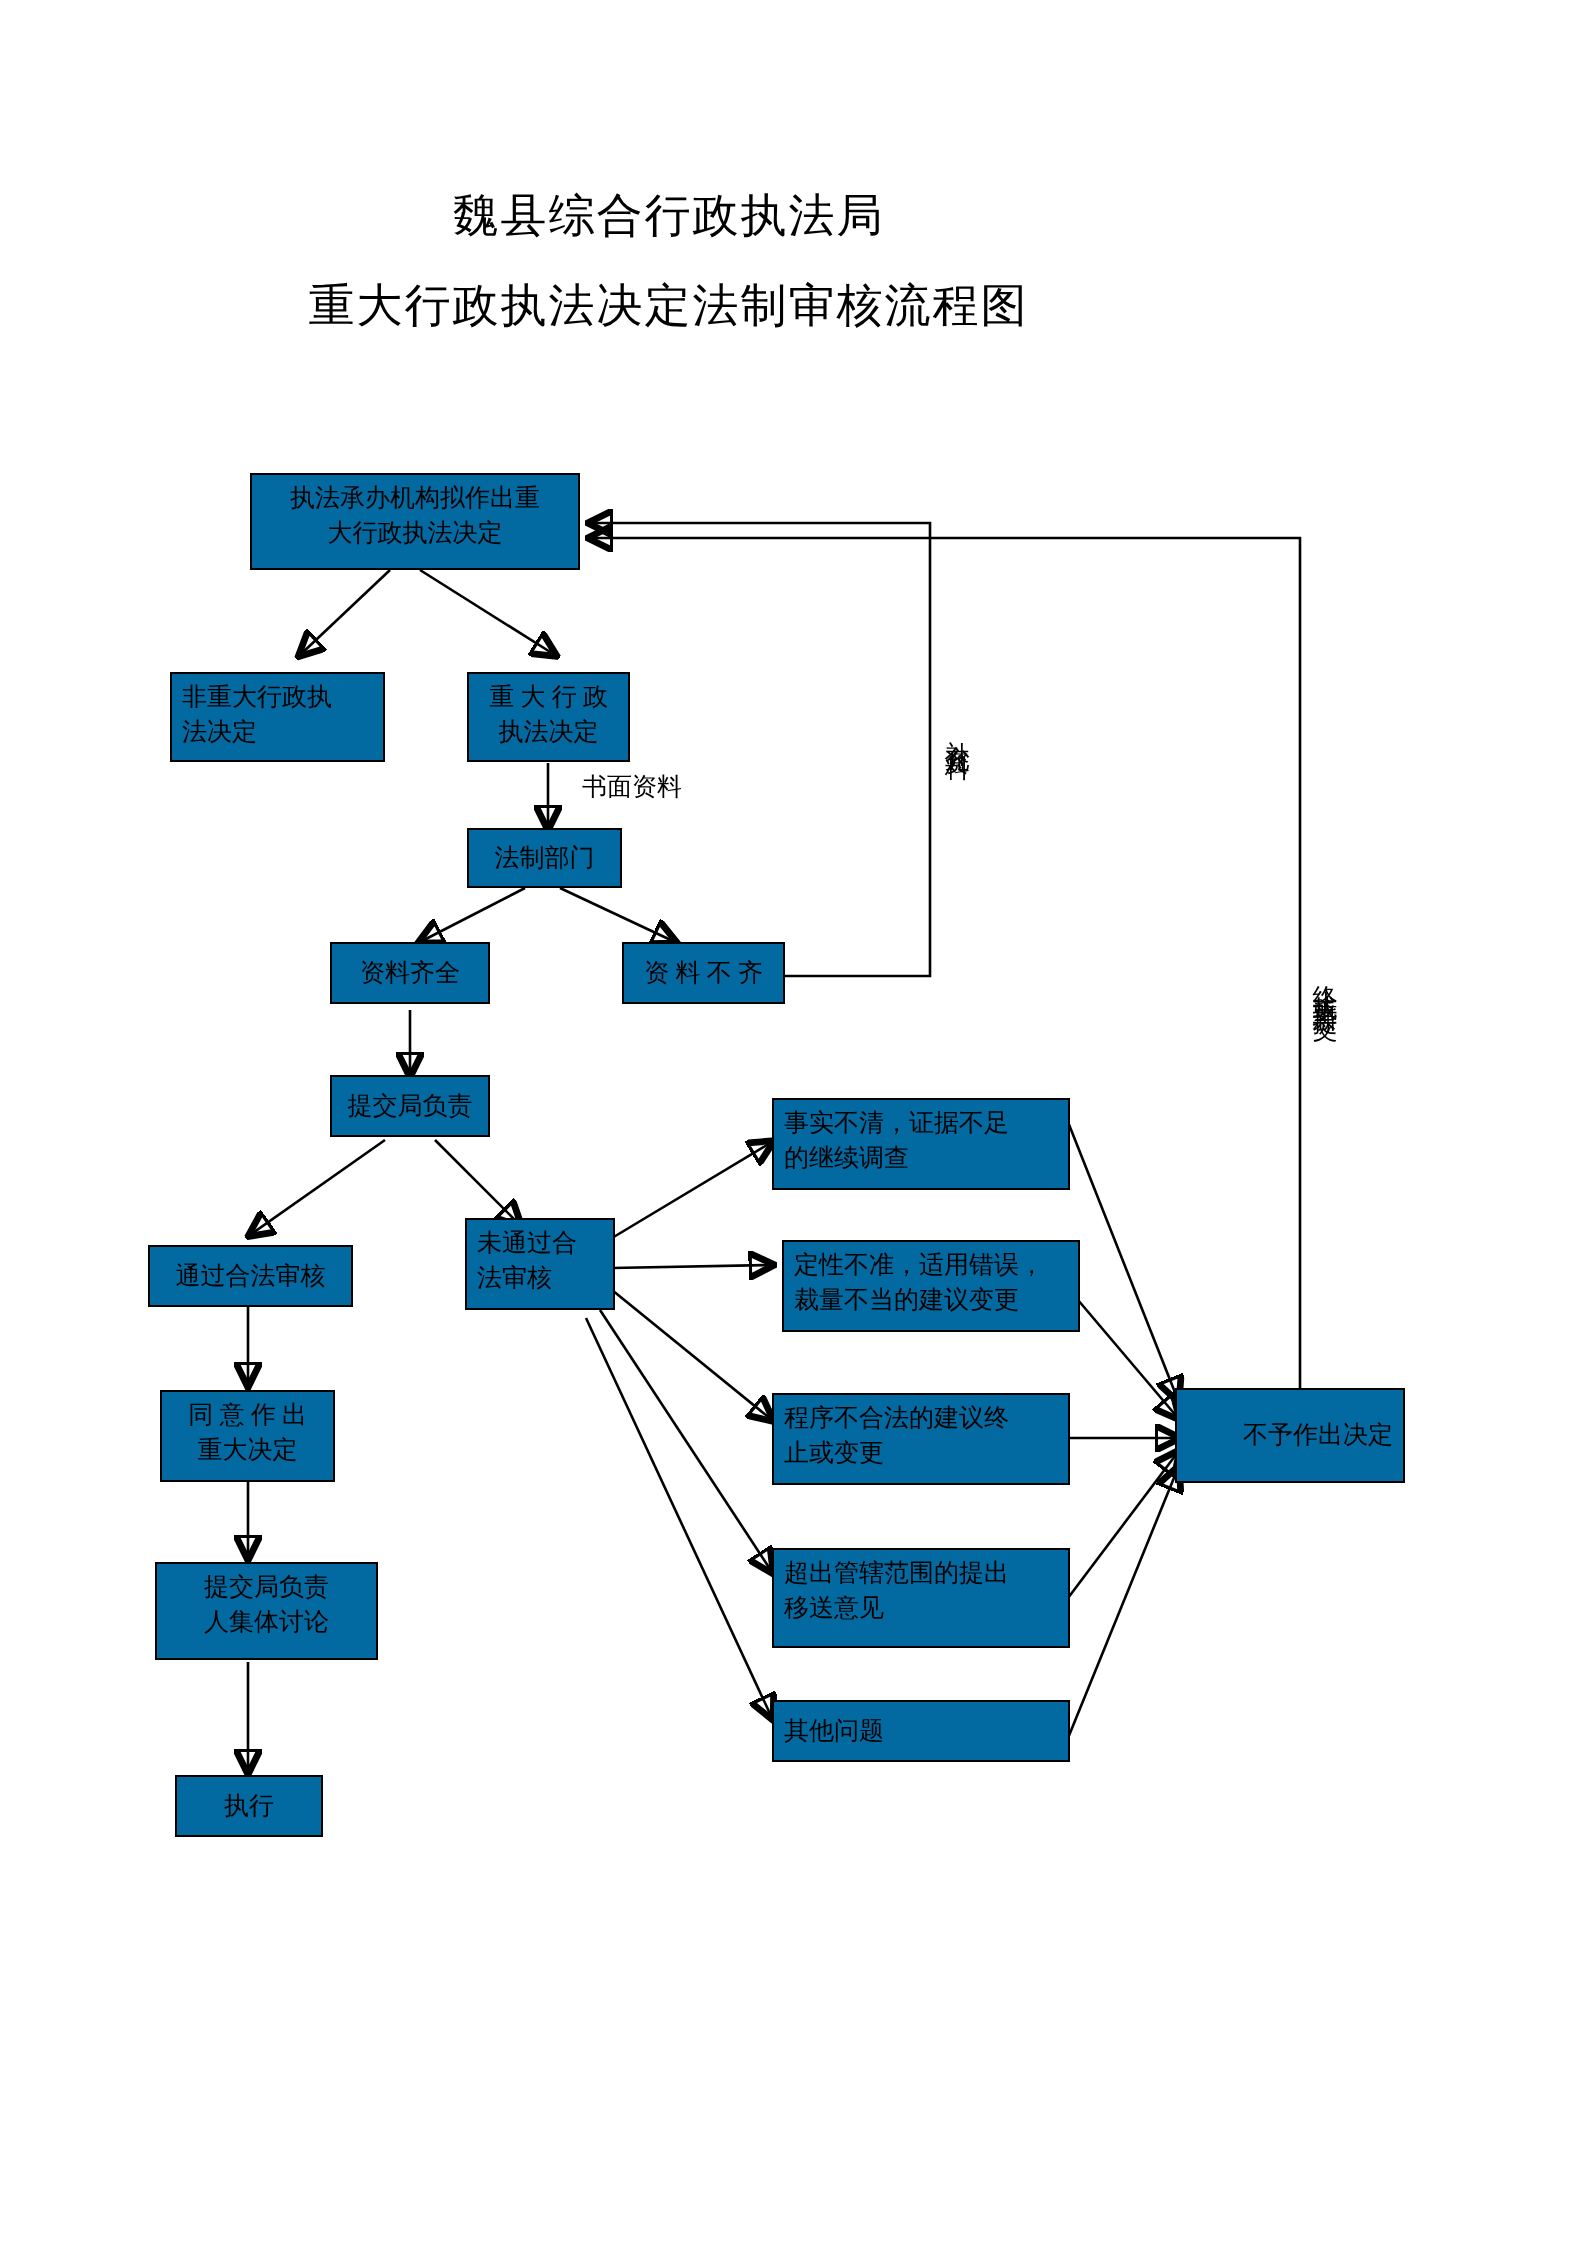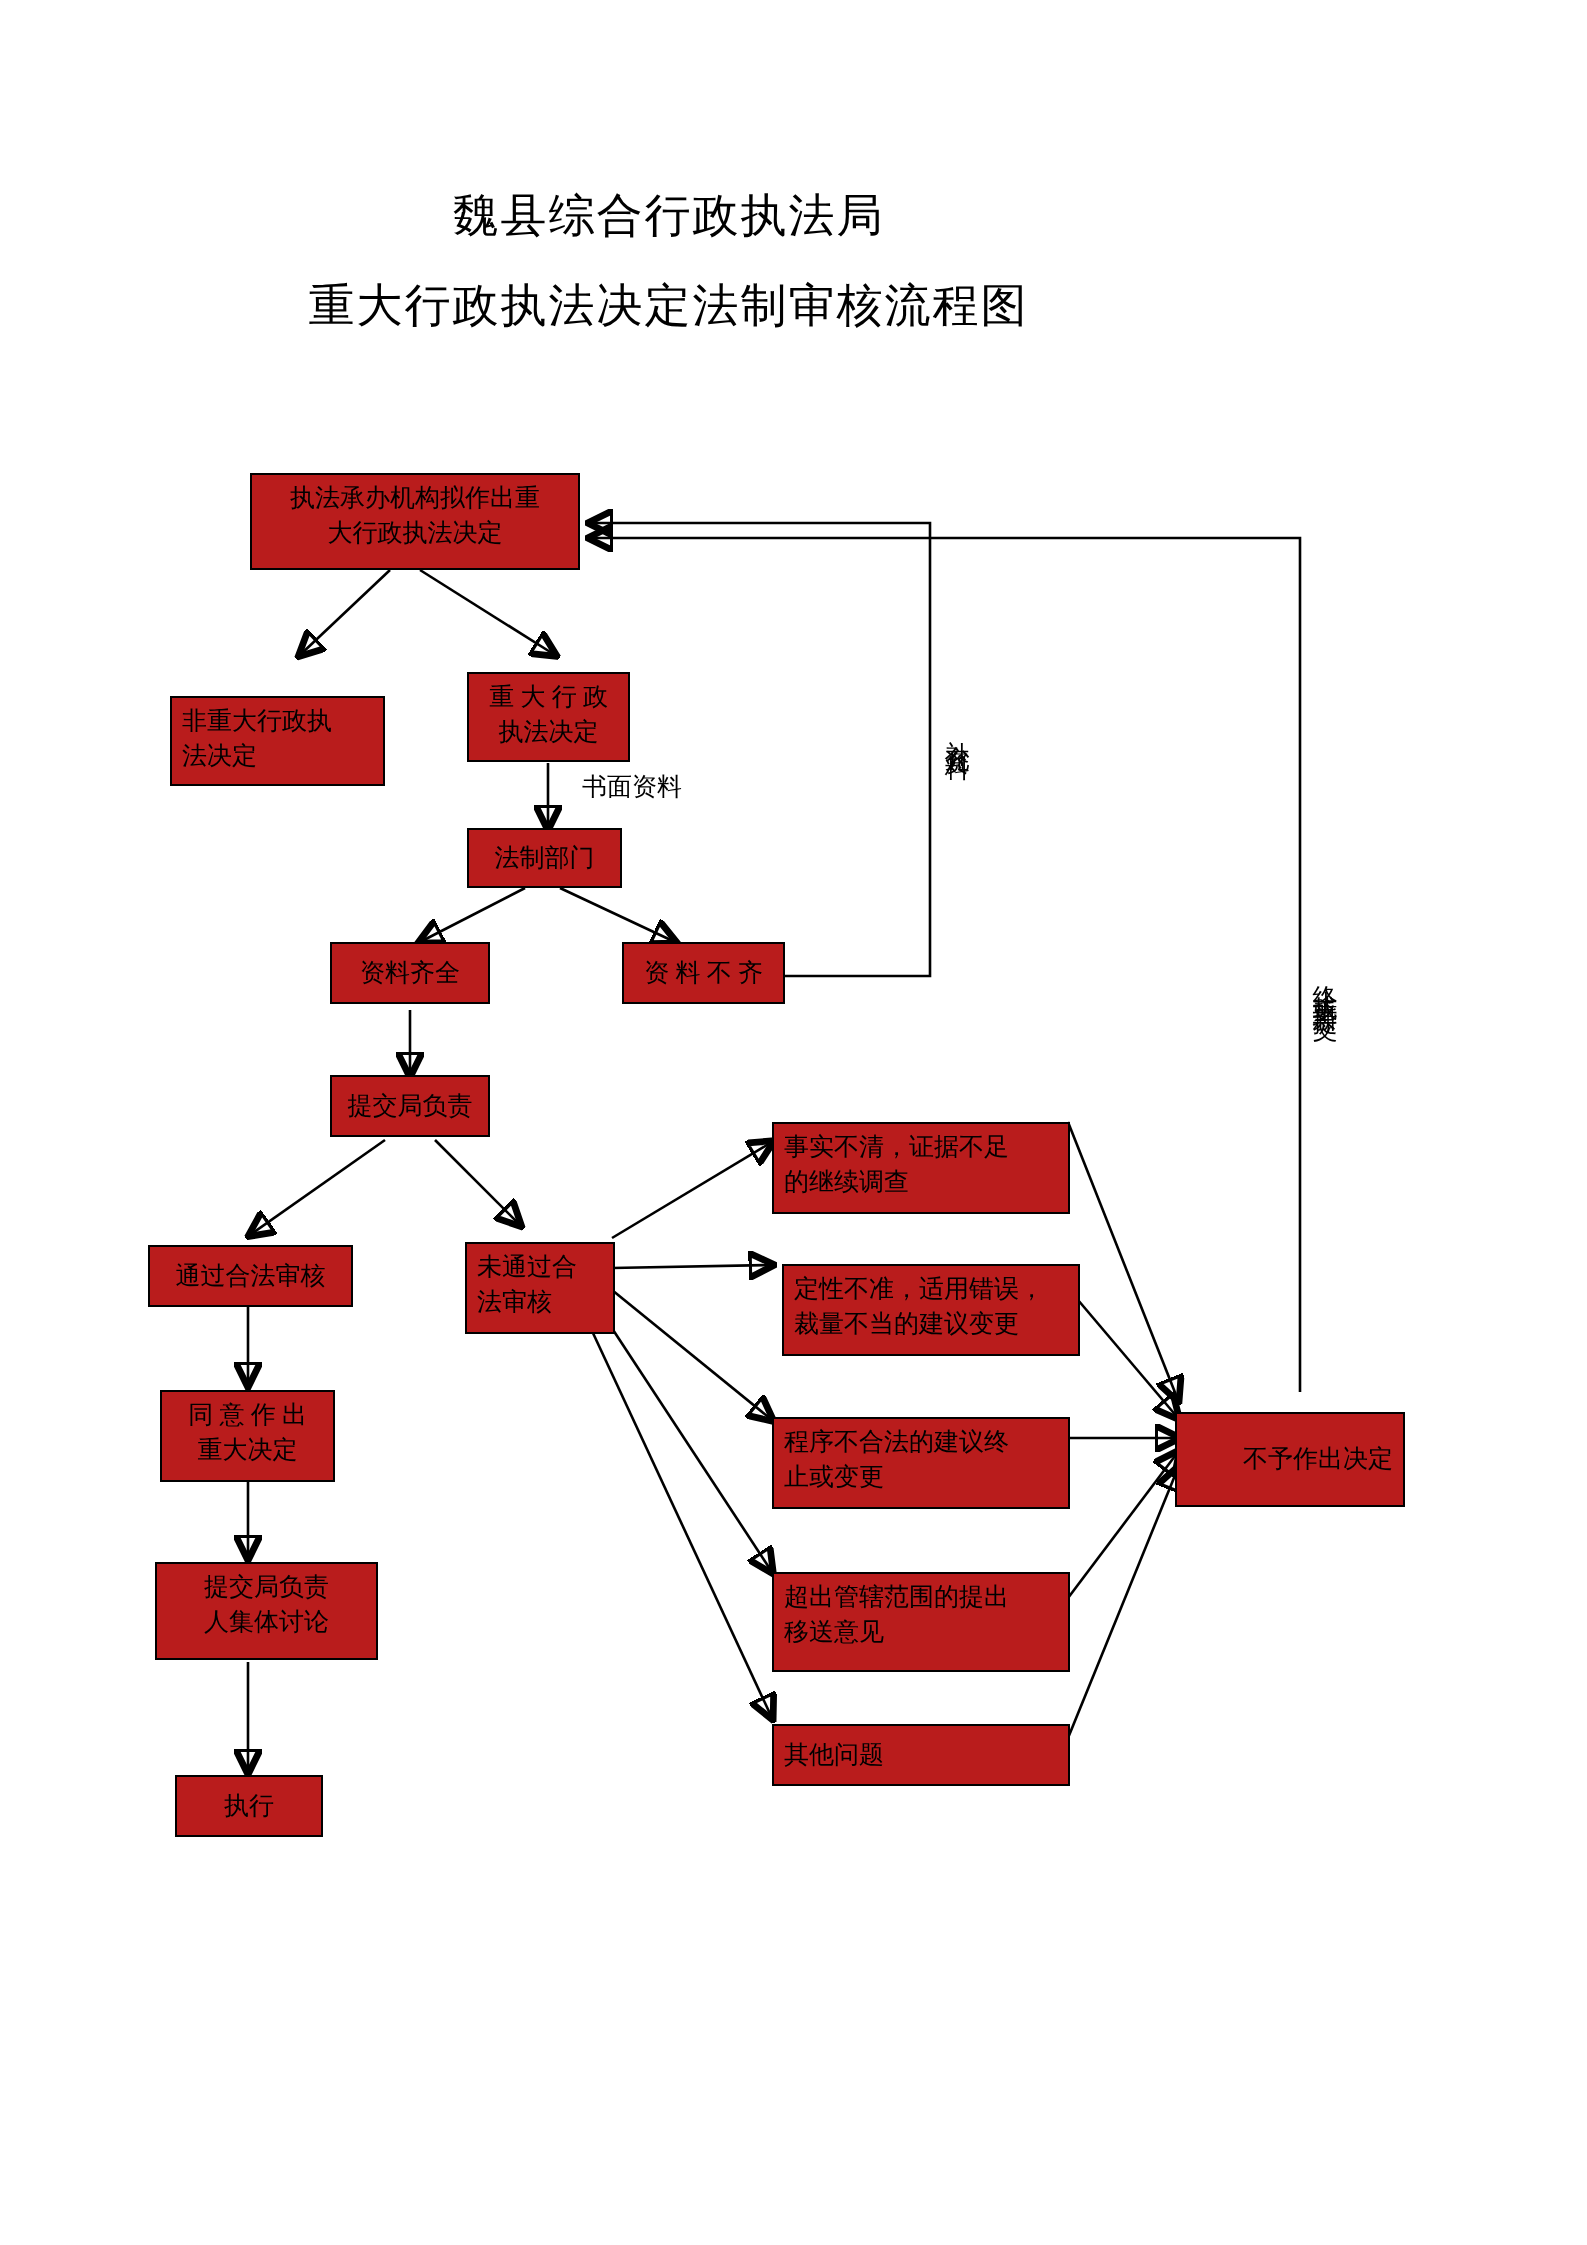--- a/index.html
+++ b/index.html
@@ -21,29 +21,29 @@
     letter-spacing:2px;
     white-space:nowrap;
   }
   #title1 { top:185px; }
   #title2 { top:275px; }
 
   .node {
     position:absolute;
     box-sizing:border-box;
     border:2px solid #000;
-    background:#b91c1c;
+    background:#0369a1;
     font-size:25px;
     line-height:1.38;
     padding:6px 10px;
     z-index:3;
   }
   .node .txt { display:block; }
   .node.center  { text-align:center; }
-  .node.left    { text-align:left;margin-top:24px; }
+  .node.left    { text-align:left; }
   .node.mid {
     display:flex; align-items:center; justify-content:center;
   }
 
   .vlabel {
     position:absolute;
     font-size:25px;
     line-height:1.34;
     writing-mode:vertical-rl;
     text-orientation:upright;

